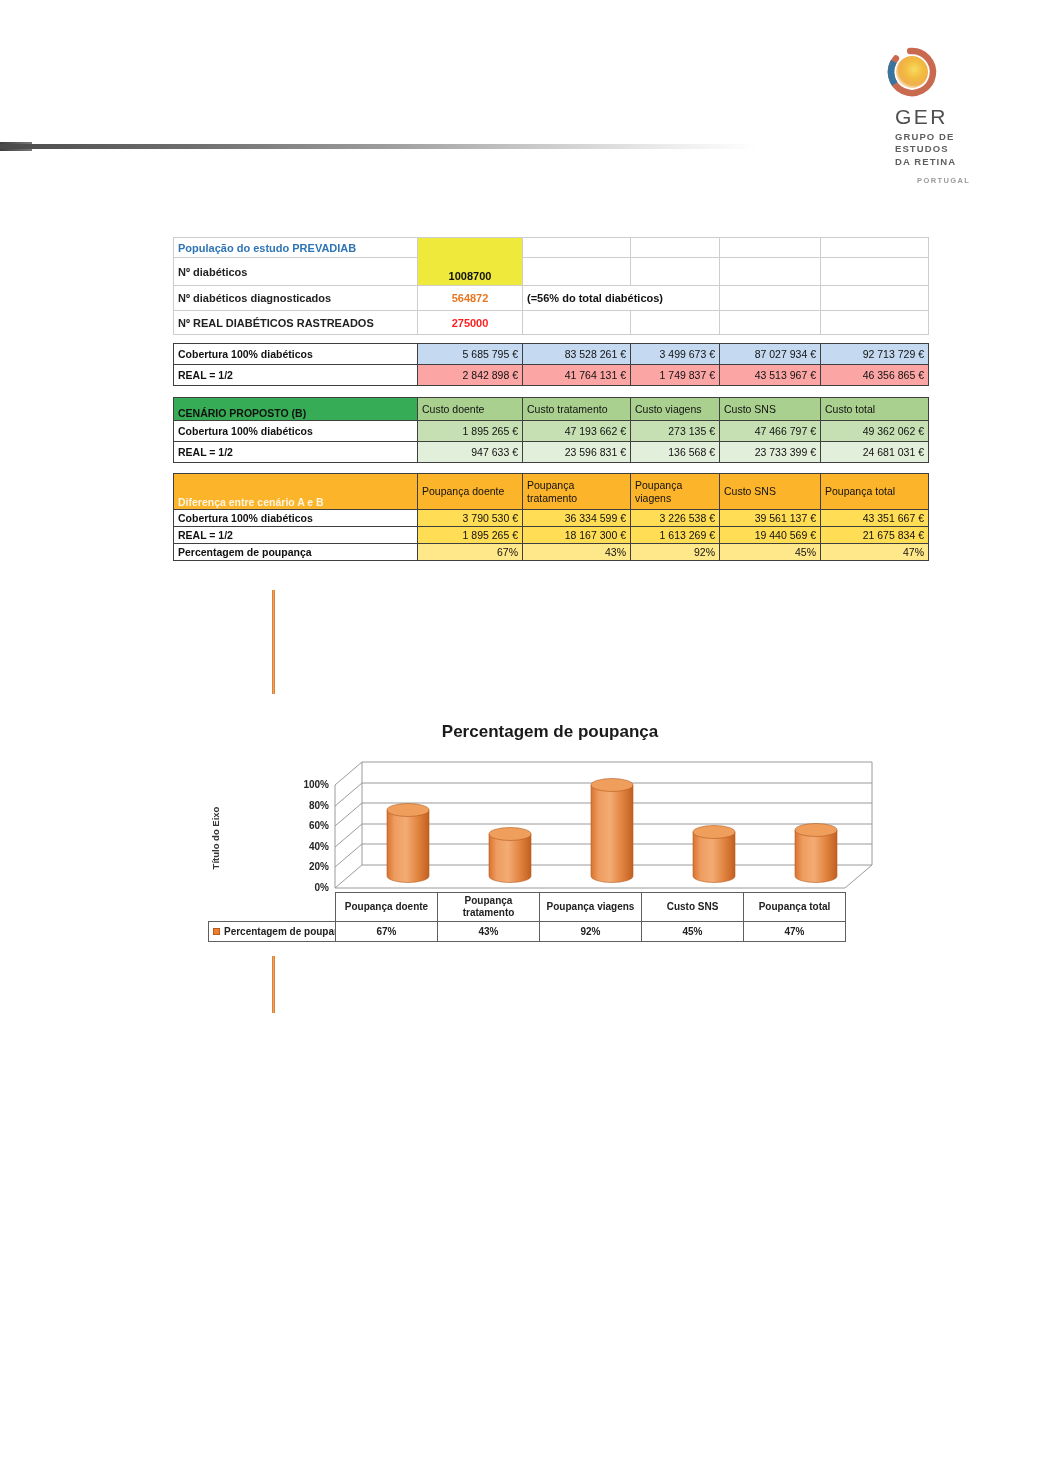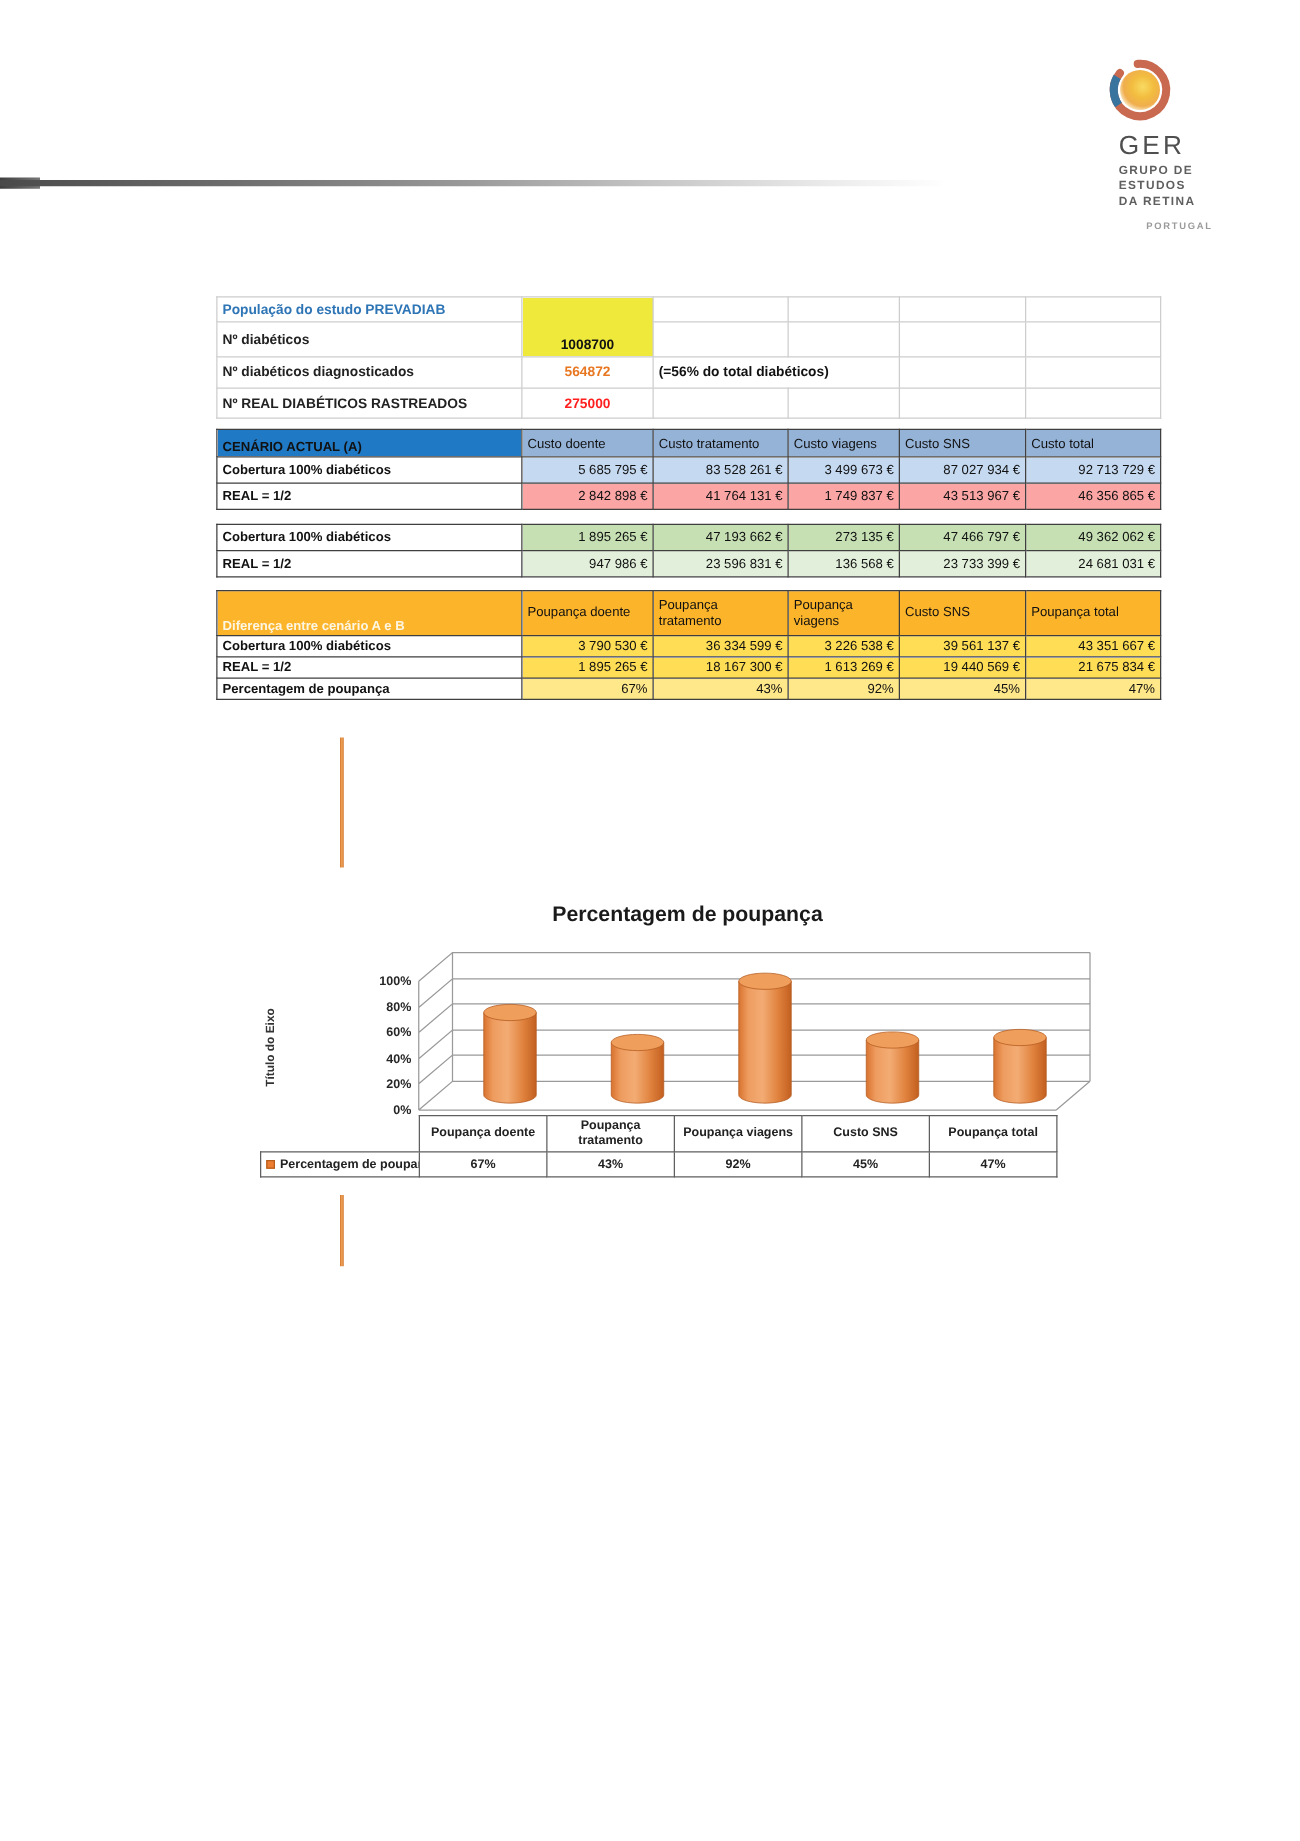--- a/index.html
+++ b/index.html
@@ -154,28 +154,20 @@
     <table class="t-sec t-actual">
       <colgroup>
           <col style="width:244px">
           <col style="width:105px">
           <col style="width:108px">
           <col style="width:89px">
           <col style="width:101px">
           <col style="width:108px">
         </colgroup>
       <tbody>
-          <tr style="height:22px">
-        <td class="sec-title b-title">CENÁRIO ACTUAL (A)</td>
-        <td class="hdr b-hdr">Custo doente</td>
-        <td class="hdr b-hdr">Custo tratamento</td>
-        <td class="hdr b-hdr">Custo viagens</td>
-        <td class="hdr b-hdr">Custo SNS</td>
-        <td class="hdr b-hdr">Custo total</td>
-      </tr>
       <tr style="height:21px">
         <td class="lbl">Cobertura 100% diabéticos</td>
         <td class="num b-r1">5 685 795 €</td>
         <td class="num b-r1">83 528 261 €</td>
         <td class="num b-r1">3 499 673 €</td>
         <td class="num b-r1">87 027 934 €</td>
         <td class="num b-r1">92 713 729 €</td>
       </tr>
       <tr style="height:21px">
         <td class="lbl">REAL = 1/2</td>
@@ -191,31 +183,39 @@
     <table class="t-sec t-prop">
       <colgroup>
           <col style="width:244px">
           <col style="width:105px">
           <col style="width:108px">
           <col style="width:89px">
           <col style="width:101px">
           <col style="width:108px">
         </colgroup>
       <tbody>
+          <tr style="height:23px">
+        <td class="sec-title g-title">CENÁRIO PROPOSTO (B)</td>
+        <td class="hdr g-hdr">Custo doente</td>
+        <td class="hdr g-hdr">Custo tratamento</td>
+        <td class="hdr g-hdr">Custo viagens</td>
+        <td class="hdr g-hdr">Custo SNS</td>
+        <td class="hdr g-hdr">Custo total</td>
+      </tr>
       <tr style="height:21px">
         <td class="lbl">Cobertura 100% diabéticos</td>
         <td class="num g-r1">1 895 265 €</td>
         <td class="num g-r1">47 193 662 €</td>
         <td class="num g-r1">273 135 €</td>
         <td class="num g-r1">47 466 797 €</td>
         <td class="num g-r1">49 362 062 €</td>
       </tr>
       <tr style="height:21px">
         <td class="lbl">REAL = 1/2</td>
-        <td class="num g-r2">947 986 €</td>
+        <td class="num g-r2">947 633 €</td>
         <td class="num g-r2">23 596 831 €</td>
         <td class="num g-r2">136 568 €</td>
         <td class="num g-r2">23 733 399 €</td>
         <td class="num g-r2">24 681 031 €</td>
       </tr>
     </tbody>
       </table>
 
     <table class="t-sec">
       <colgroup>

